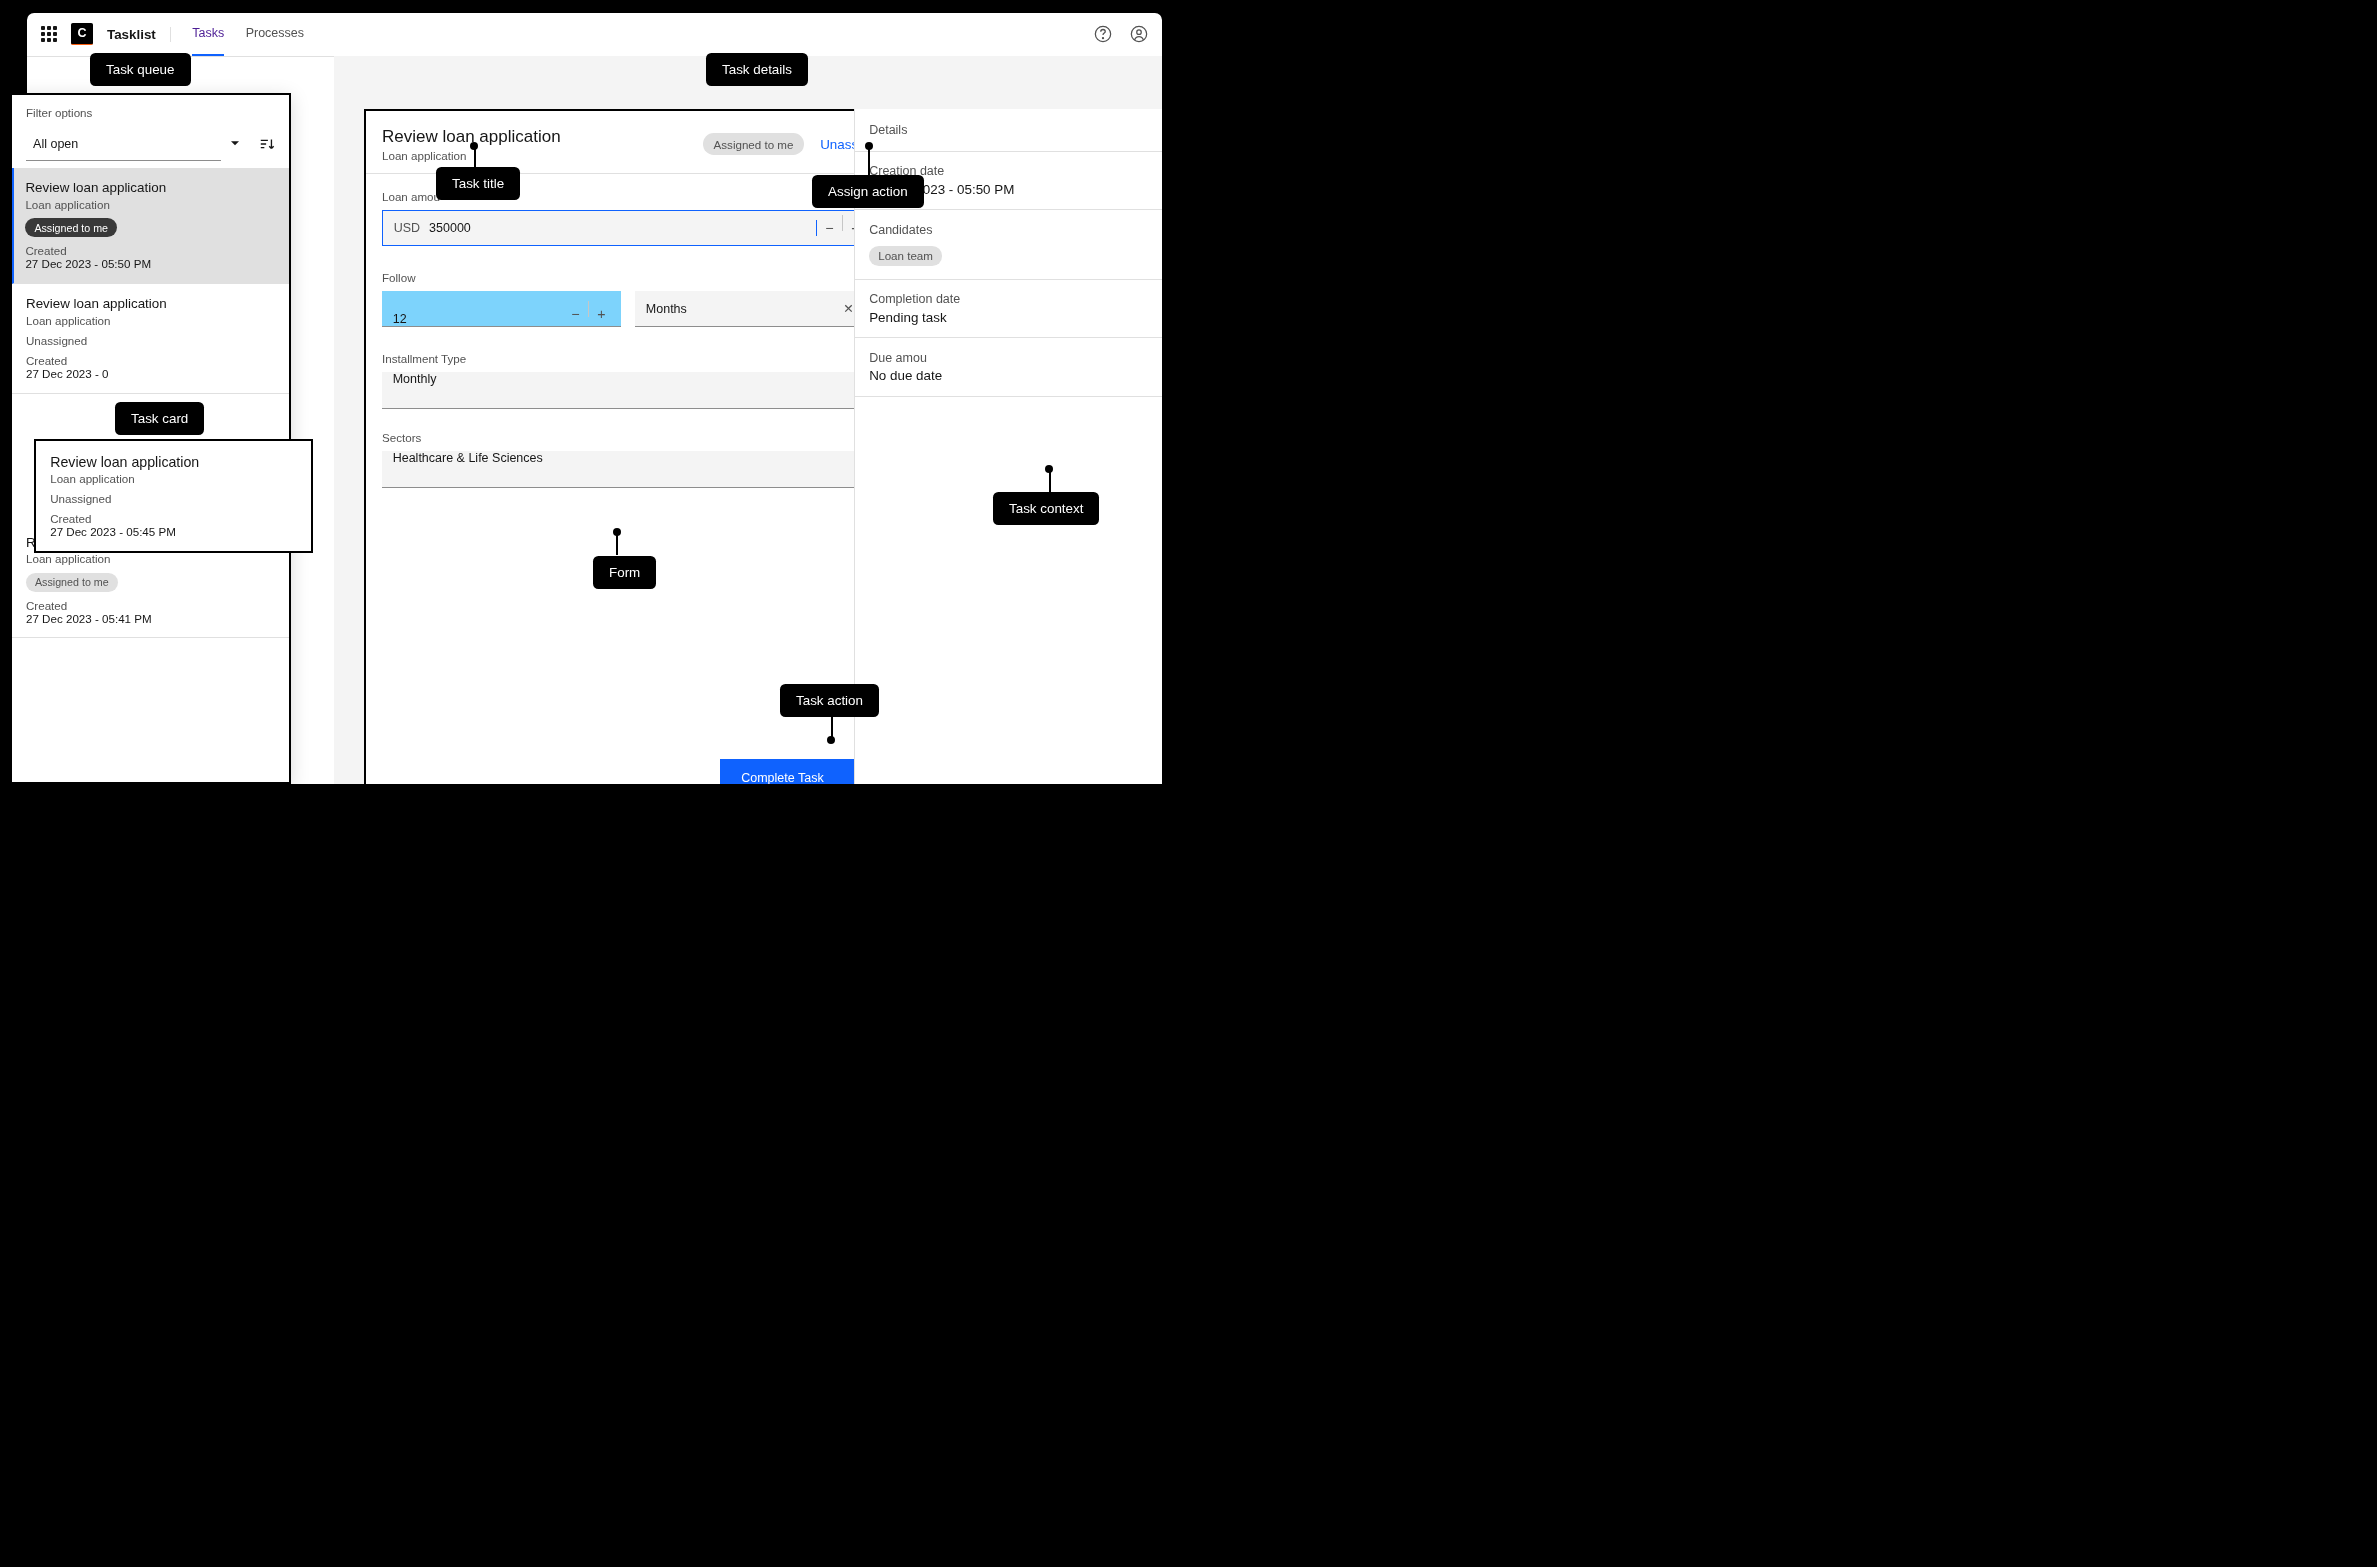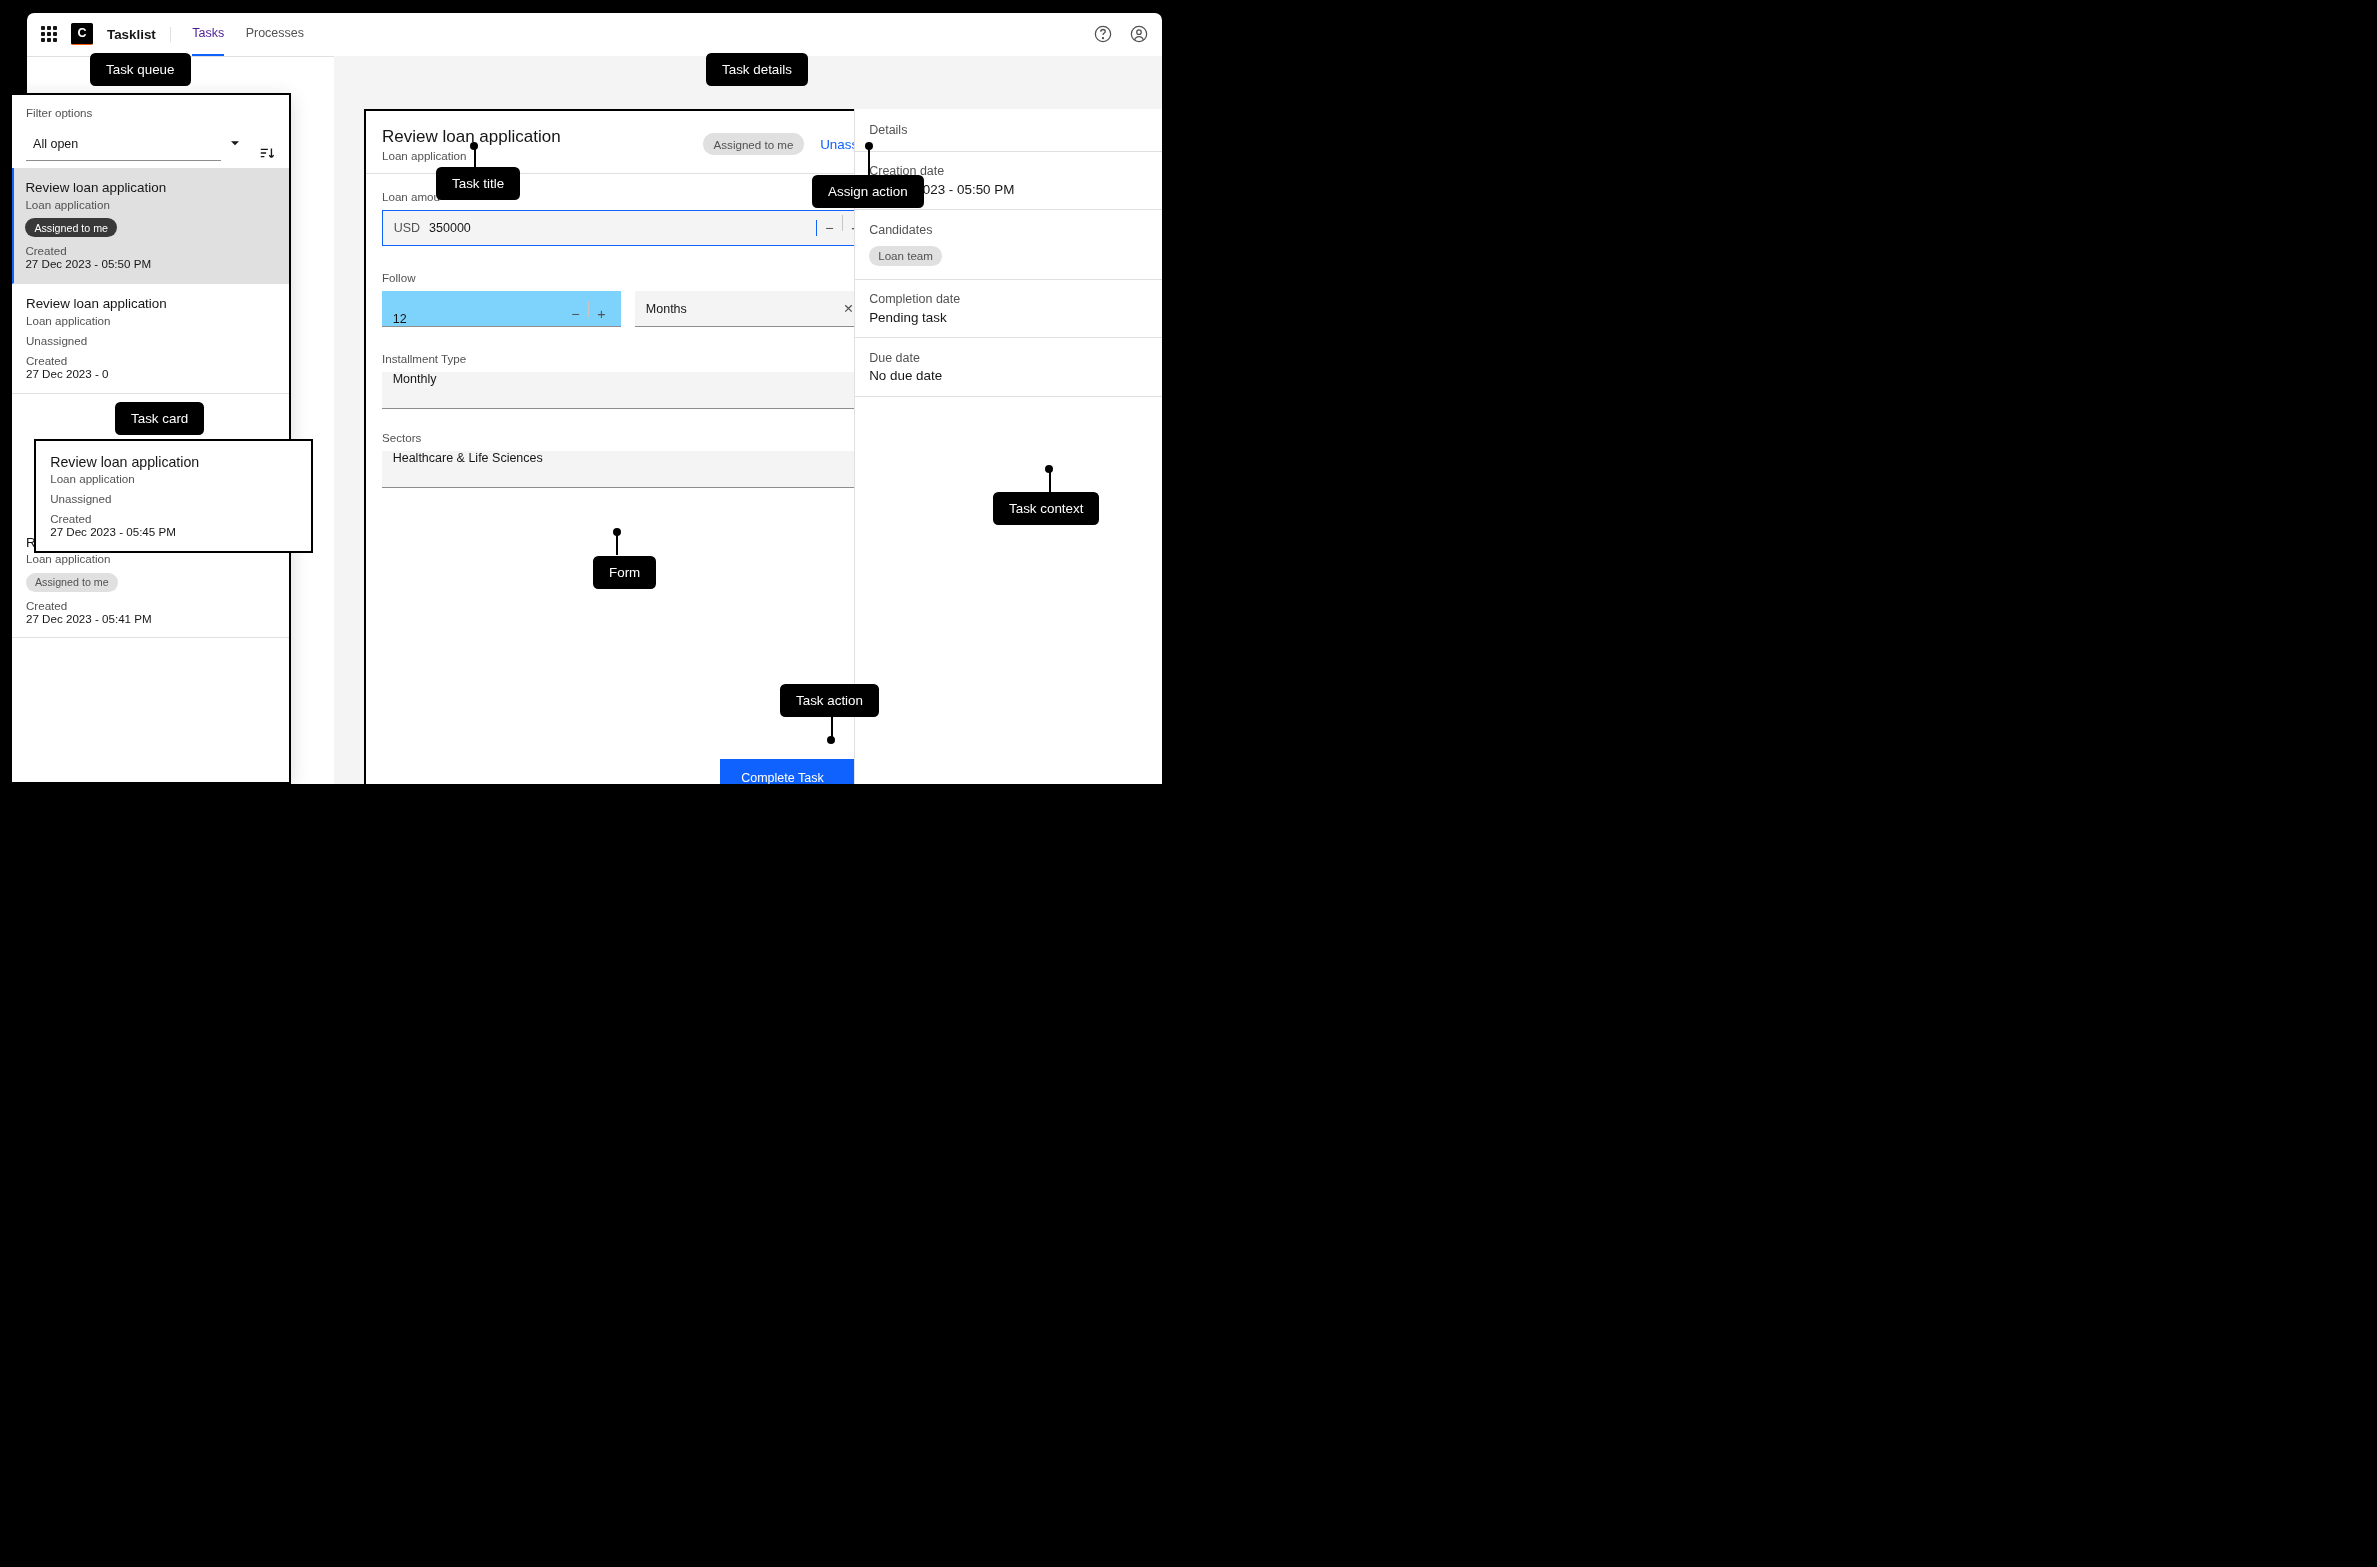--- a/index.html
+++ b/index.html
@@ -12,21 +12,21 @@
 .brand{font-size:13.4px;font-weight:600;color:#161616;padding-right:14.2px;border-right:0.9px solid #e0e0e0}
 .nav{display:flex;gap:21.4px;margin-left:7.1px}
 .nav-item{font-size:12.5px;color:#525252;cursor:pointer;height:44px;display:flex;align-items:center;border-bottom:2.7px solid transparent;margin-bottom:-0.9px}
 .nav-item.active{color:#4c1d95;border-bottom-color:#0f62fe}
 .top-actions{margin-left:auto;display:flex;gap:18px;align-items:center}
 .icon-btn{width:18px;height:18px;cursor:pointer;display:flex;align-items:center;justify-content:center;color:#525252}
 
 .left-panel{position:absolute;left:9.8px;top:93px;width:281px;bottom:0;background:#fff;border:2.7px solid #000;box-shadow:0 3.6px 18px rgba(0,0,0,.15)}
 .filter-section{padding:10.7px 14.2px 7.1px}
 .filter-label{font-size:11.6px;color:#525252;margin-bottom:9px}
-.filter-row{display:flex;align-items:flex-end;gap:10.7px}
+.filter-row{display:flex;align-items:center;gap:10.7px}
 .filter-select{flex:1;border:none;border-bottom:0.9px solid #8d8d8d;background:#fff;padding:9px 27px 9px 7.1px;font-size:12.5px;color:#161616;appearance:none;position:relative}
 .filter-select-wrap{position:relative;flex:1}
 .filter-select-wrap::after{content:"";position:absolute;right:9px;top:50%;width:0;height:0;border-left:4.5px solid transparent;border-right:4.5px solid transparent;border-top:4.5px solid #161616;transform:translateY(-2.7px);pointer-events:none}
 .sort-icon{width:16px;height:16px;color:#161616;cursor:pointer}
 
 .task-list{overflow:auto}
 .task-card{padding:12.5px 14.2px;border-bottom:0.9px solid #e0e0e0;cursor:pointer;position:relative}
 .task-card.selected{background:#e0e0e0;border-left:2.7px solid #0f62fe;padding-left:11.6px}
 .task-title-sm{font-size:13.4px;color:#161616;margin-bottom:2.7px}
 .task-sub-sm{font-size:11.6px;color:#525252;margin-bottom:7.1px}
@@ -191,21 +191,21 @@
       </div>
       <div class="context-item">
         <div class="context-label">Candidates</div>
         <span class="candidate-pill">Loan team</span>
       </div>
       <div class="context-item">
         <div class="context-label">Completion date</div>
         <div class="context-value">Pending task</div>
       </div>
       <div class="context-item">
-        <div class="context-label">Due date</div>
+        <div class="context-label">Due amou</div>
         <div class="context-value">No due date</div>
       </div>
     </div>
   </div>
 </div>
 
 <div class="left-panel">
   <div class="filter-section">
     <div class="filter-label">Filter options</div>
     <div class="filter-row">

